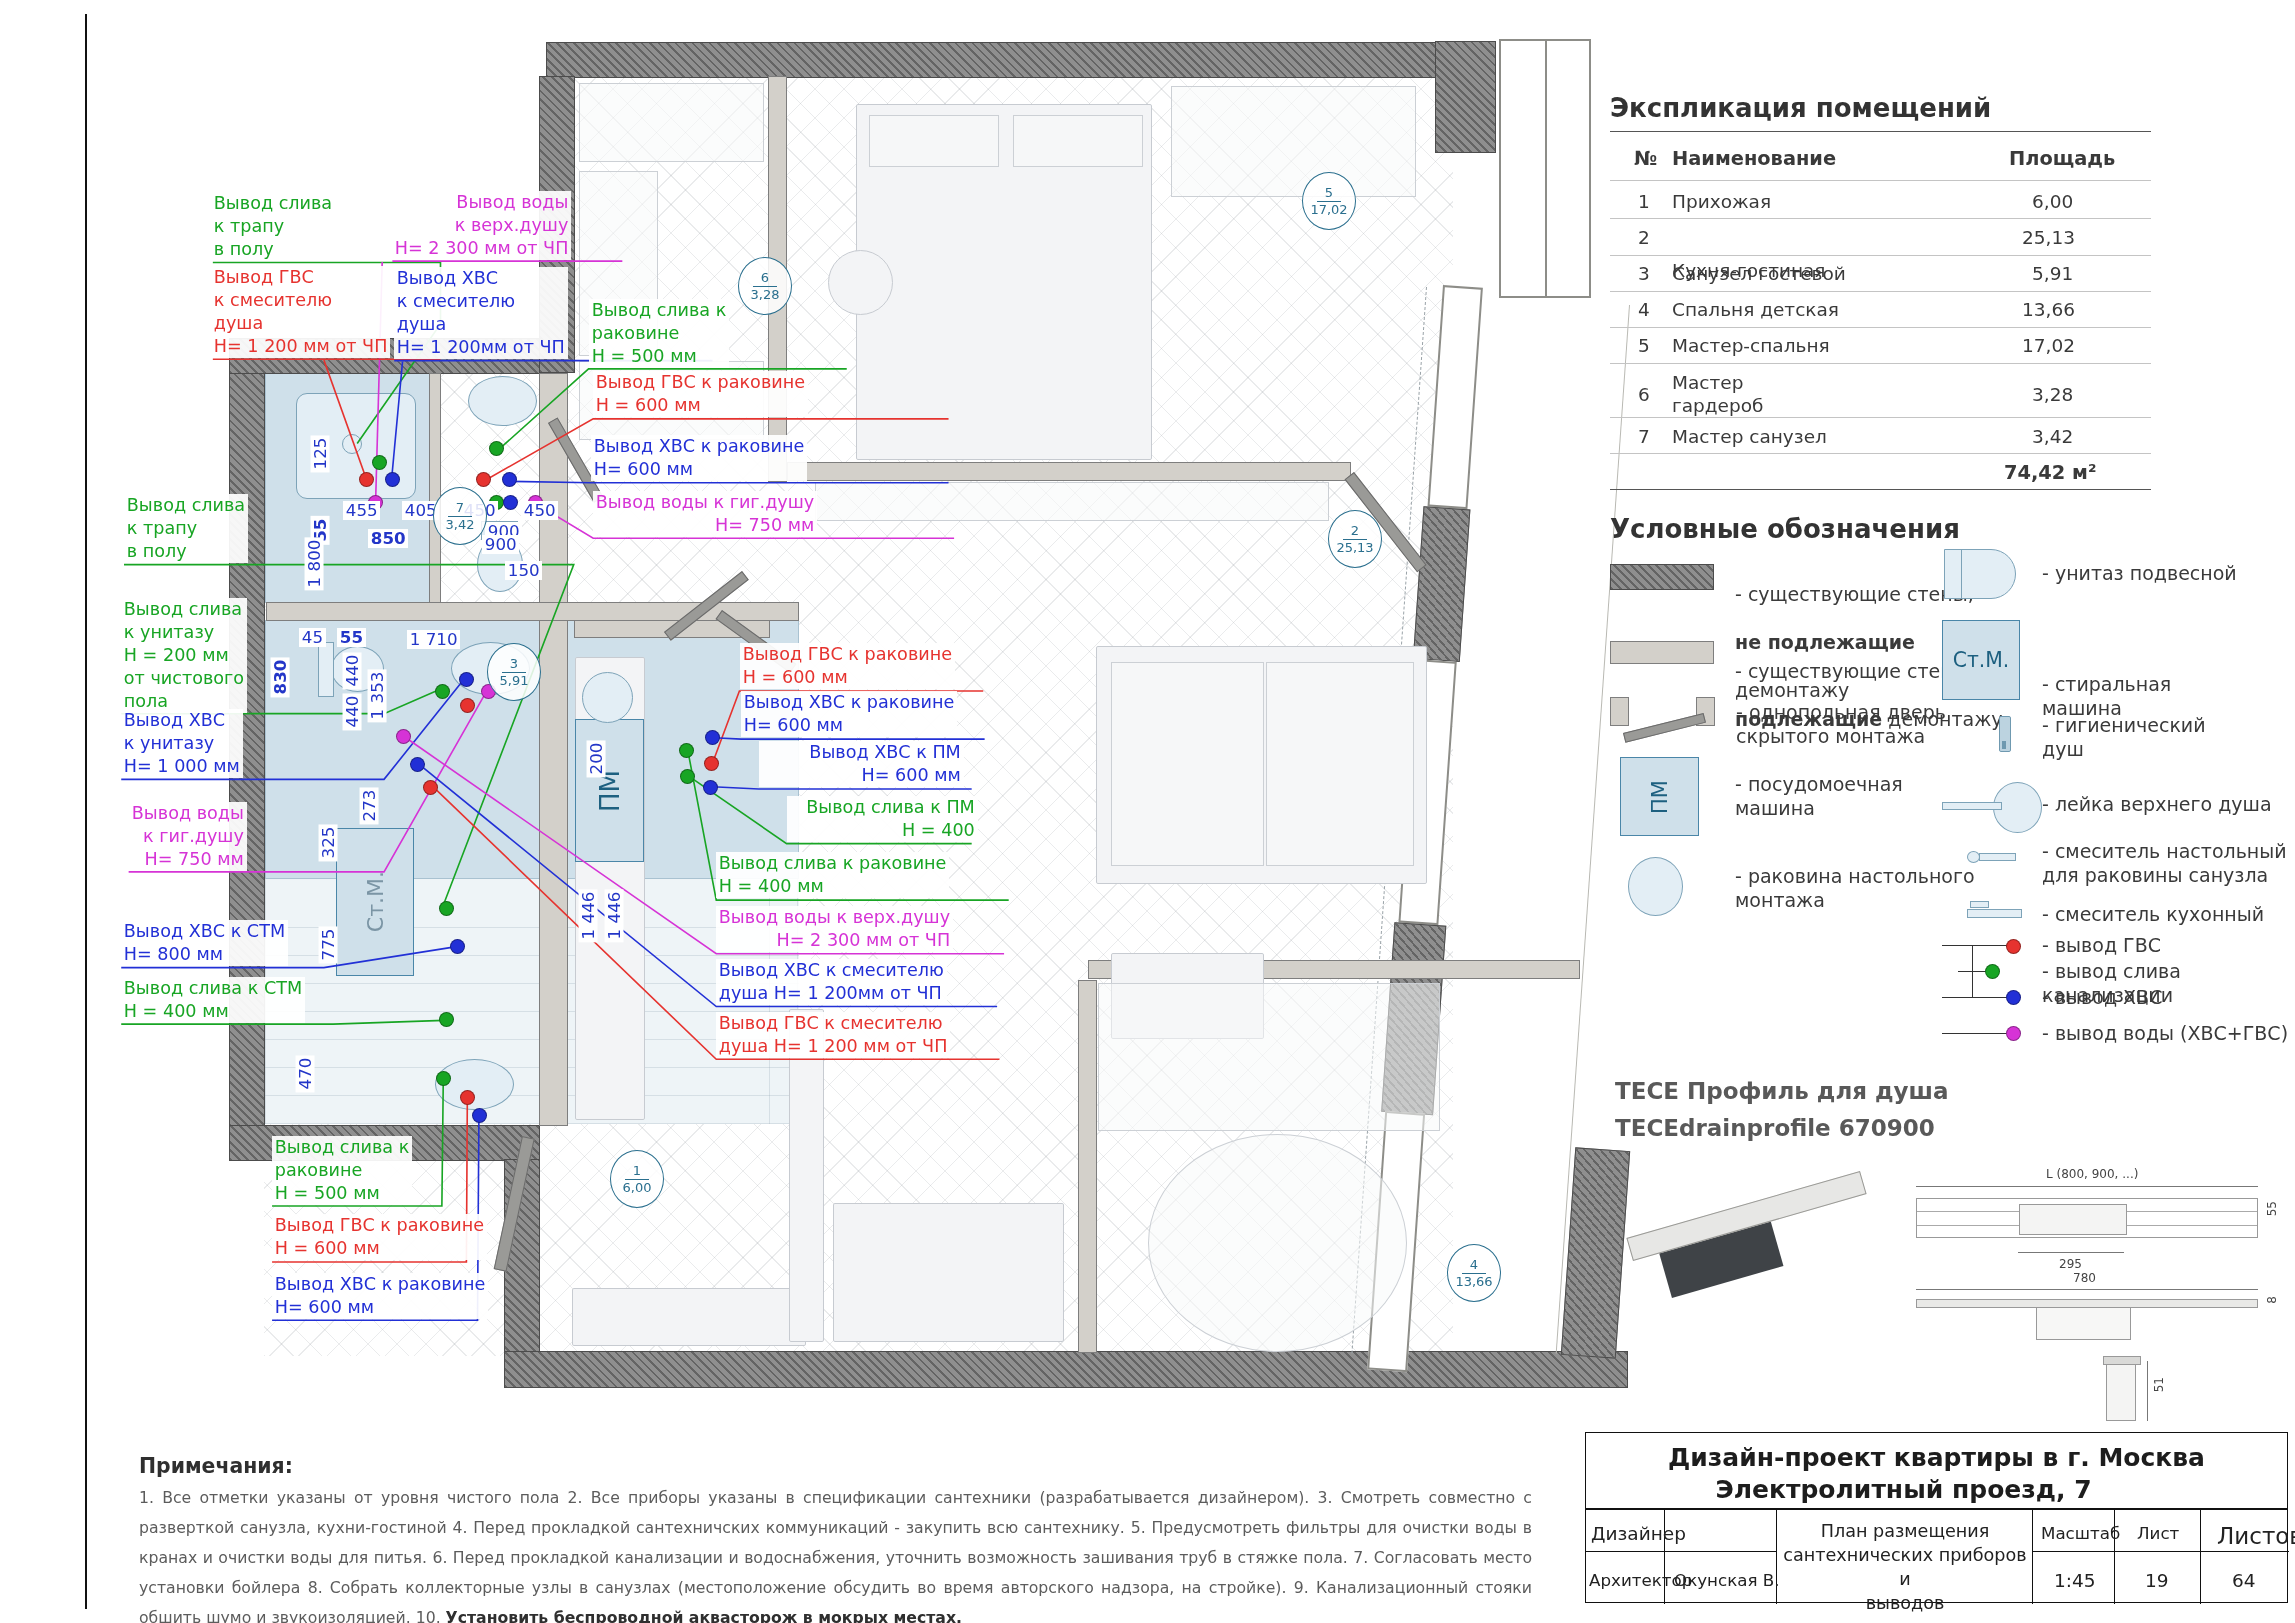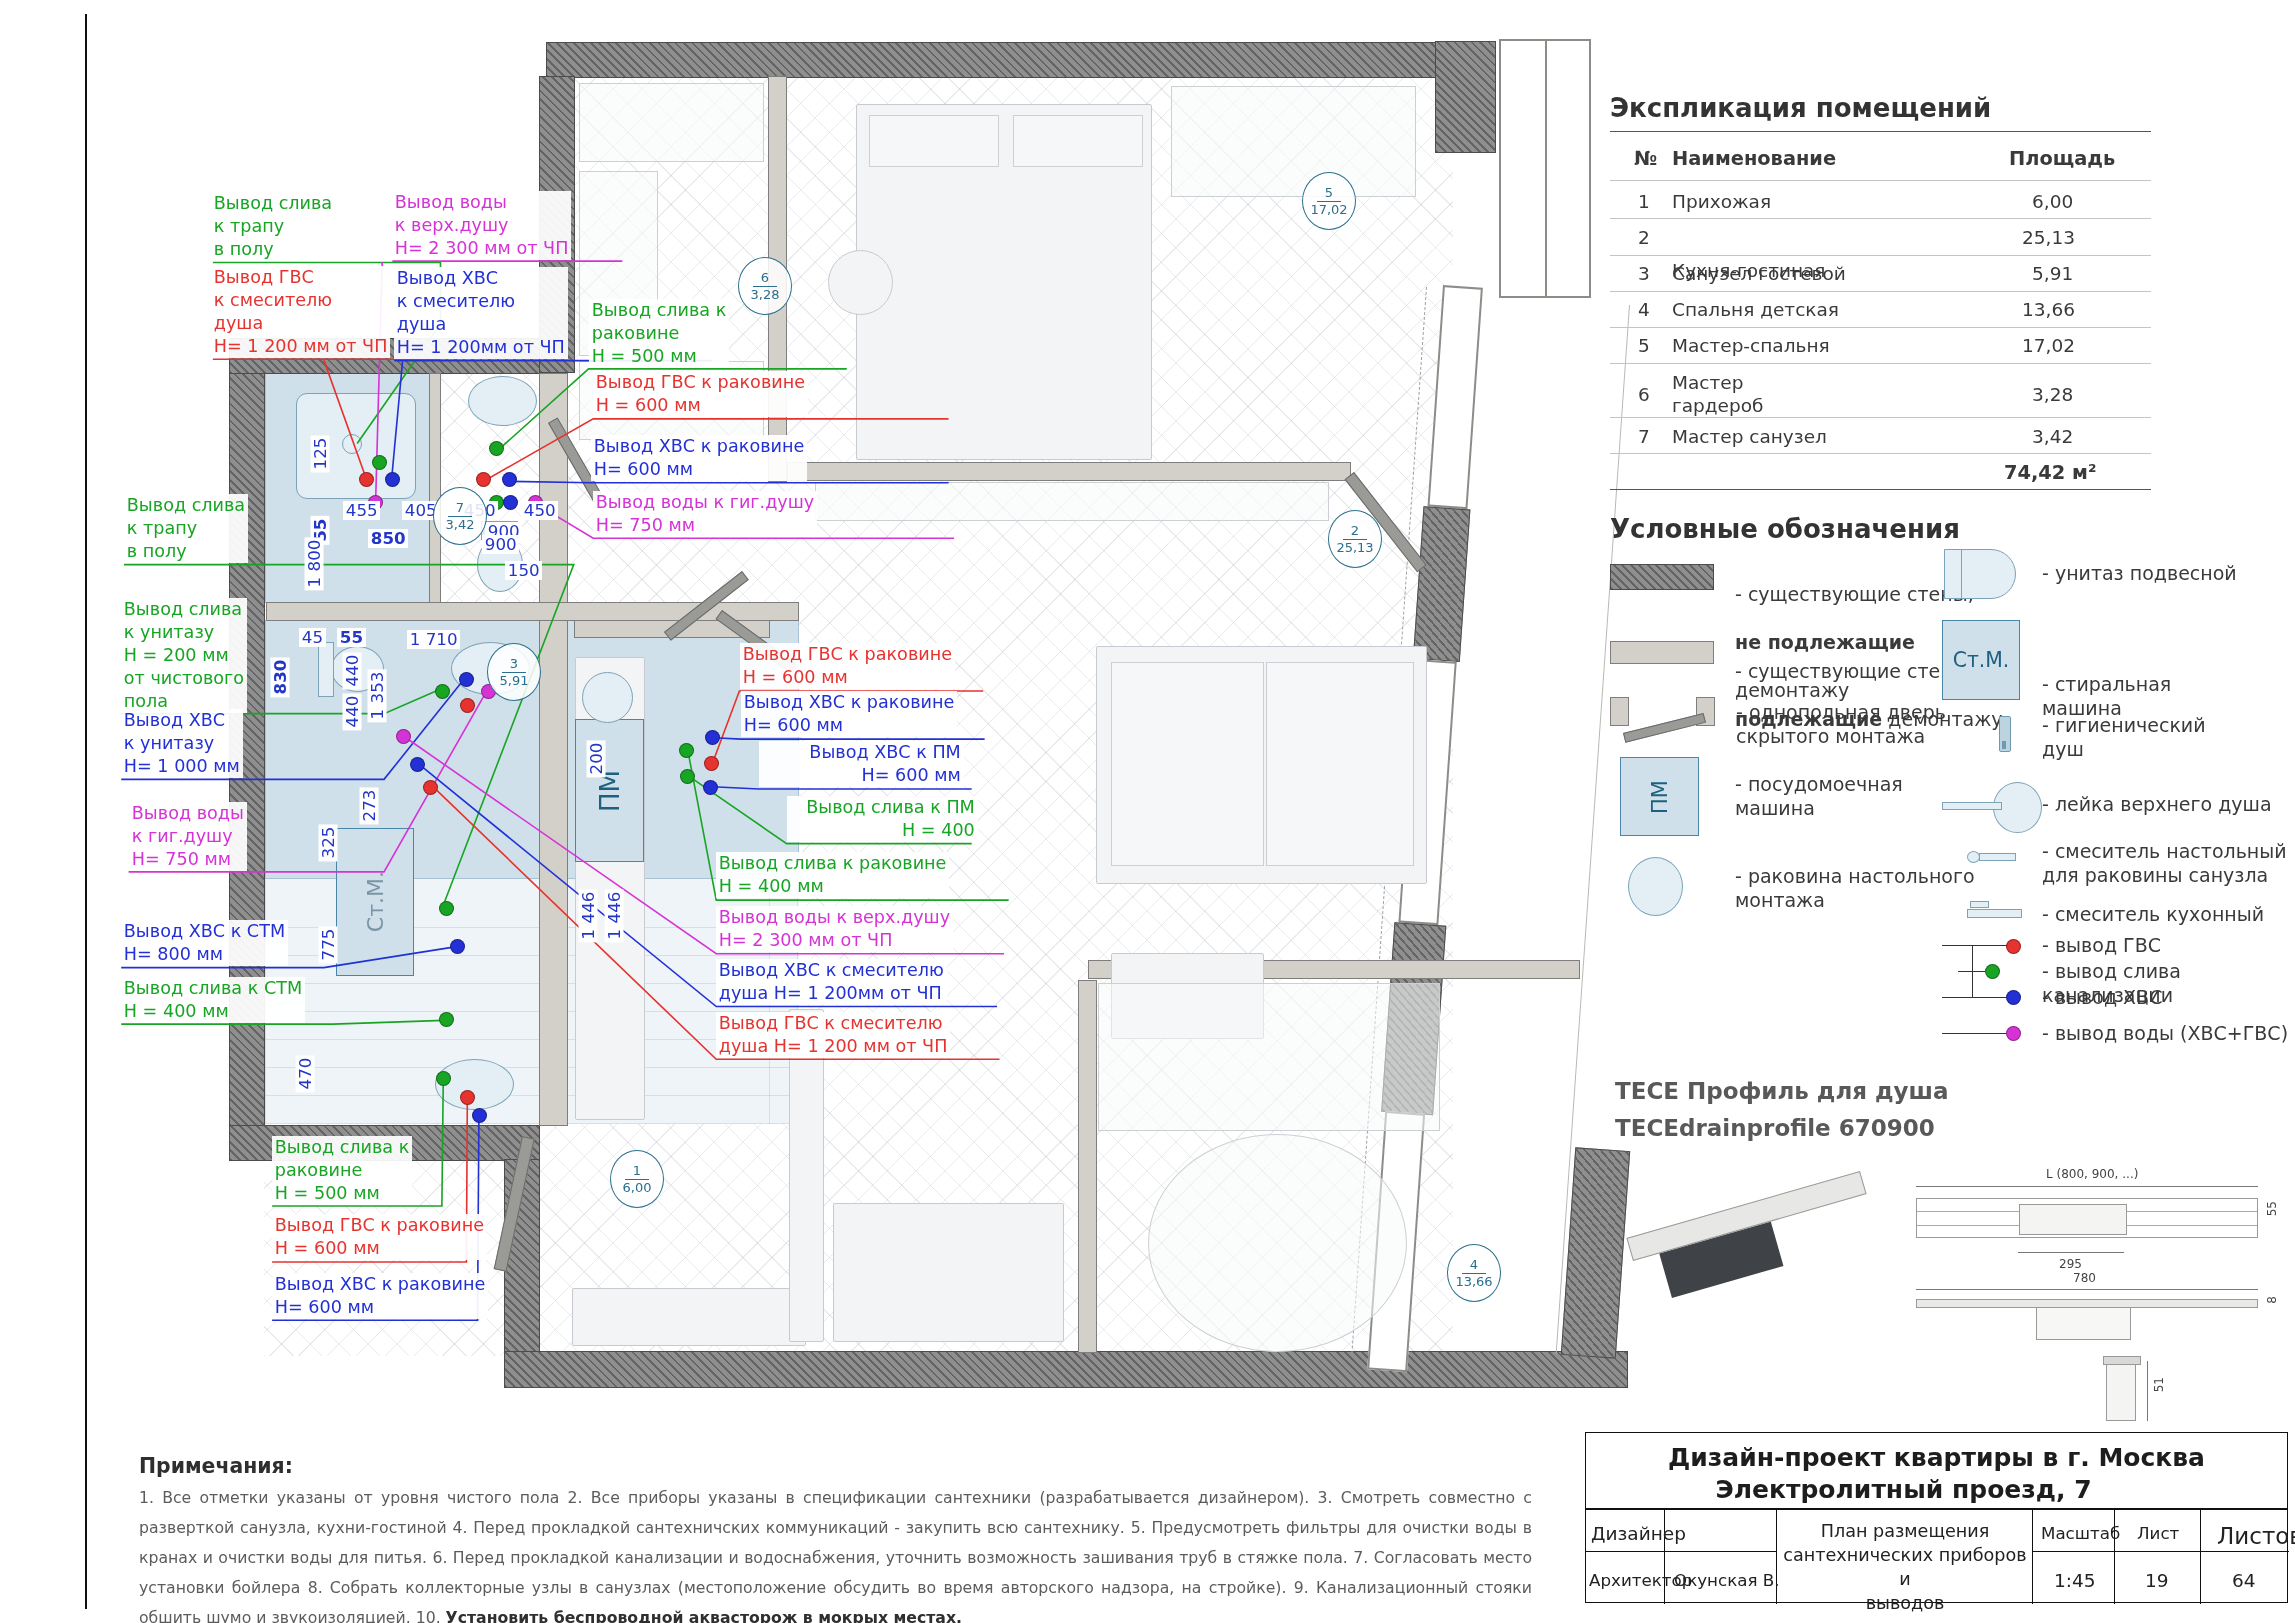--- a/index.html
+++ b/index.html
@@ -32,21 +32,21 @@
   
   .dot{position:absolute;width:15px;height:15px;border-radius:50%;margin:-7.4px 0 0 -7.4px;border:0.9px solid rgba(0,0,0,.35);box-sizing:border-box;}
   .dot.g{background:var(--g);} .dot.r{background:var(--r);} .dot.b{background:var(--b);} .dot.m{background:var(--m);}
   
   .dim{position:absolute;color:var(--dim);font-size:16.7px;background:#fff;padding:0.5px 2.8px;line-height:1.05;white-space:nowrap;}
   .dim.v{writing-mode:vertical-rl;transform:rotate(180deg);padding:2.8px 0.5px;}
   .dim.bold{font-weight:bold;}
   
   .ann{position:absolute;font-size:17.6px;line-height:23px;white-space:pre-line;background:rgba(255,255,255,.93);padding:0 2.8px;}
   .ann[data-c="g"]{color:var(--g);} .ann[data-c="r"]{color:var(--r);}
-  .ann[data-c="b"]{color:var(--b);} .ann[data-c="m"]{color:var(--m);}
+  .ann[data-c="b"]{color:var(--b);} .ann[data-c="m"]{color:var(--m);text-align:right;}
   
   .stamp{position:absolute;width:52px;height:56px;border:1.4px solid var(--stamp);border-radius:50%;
          background:rgba(255,255,255,.85);display:flex;flex-direction:column;align-items:center;justify-content:center;}
   .stamp .n{font-size:13px;color:var(--stamp);border-bottom:0.9px solid var(--stamp);padding:0 7.4px 0.9px;}
   .stamp .a{font-size:13px;color:var(--stamp);padding-top:0.9px;}
   .vtx{writing-mode:vertical-rl;transform:rotate(180deg);}
   svg.lead{position:absolute;left:0;top:0;pointer-events:none;}
   svg.lead polyline{fill:none;stroke-width:3.5px;}
   .sg{stroke:var(--g);} .sr{stroke:var(--r);} .sb{stroke:var(--b);} .sm{stroke:var(--m);}
   

